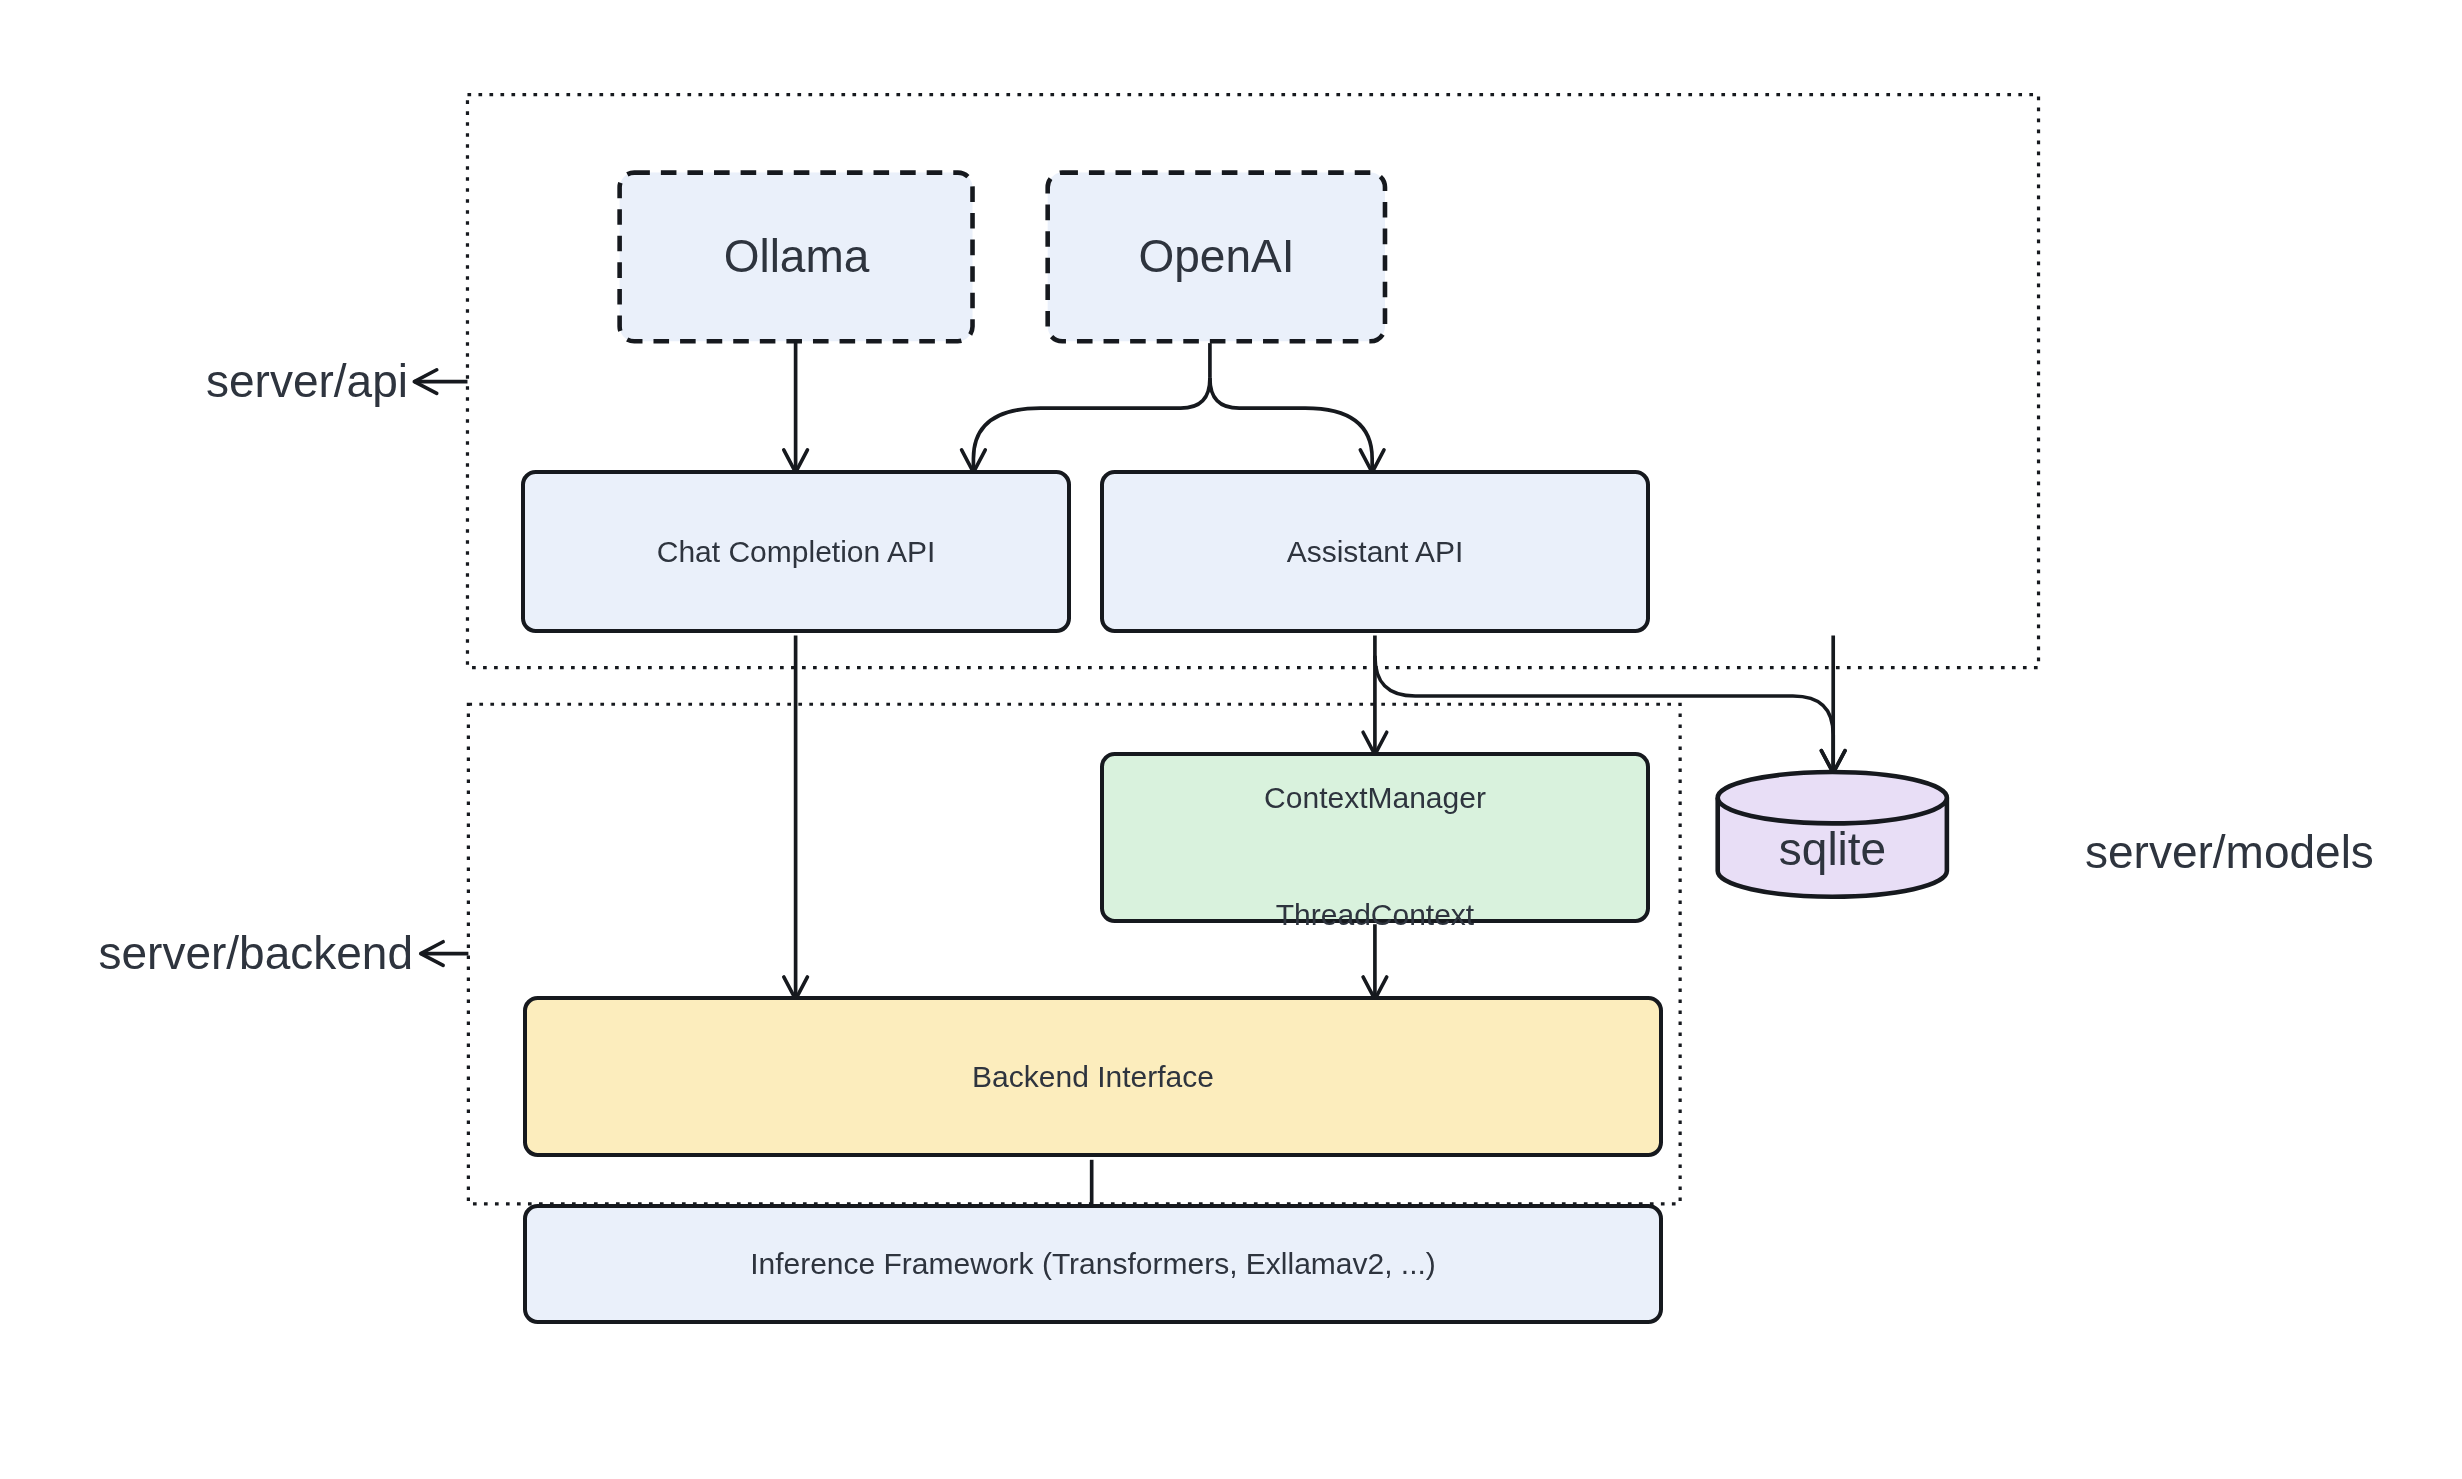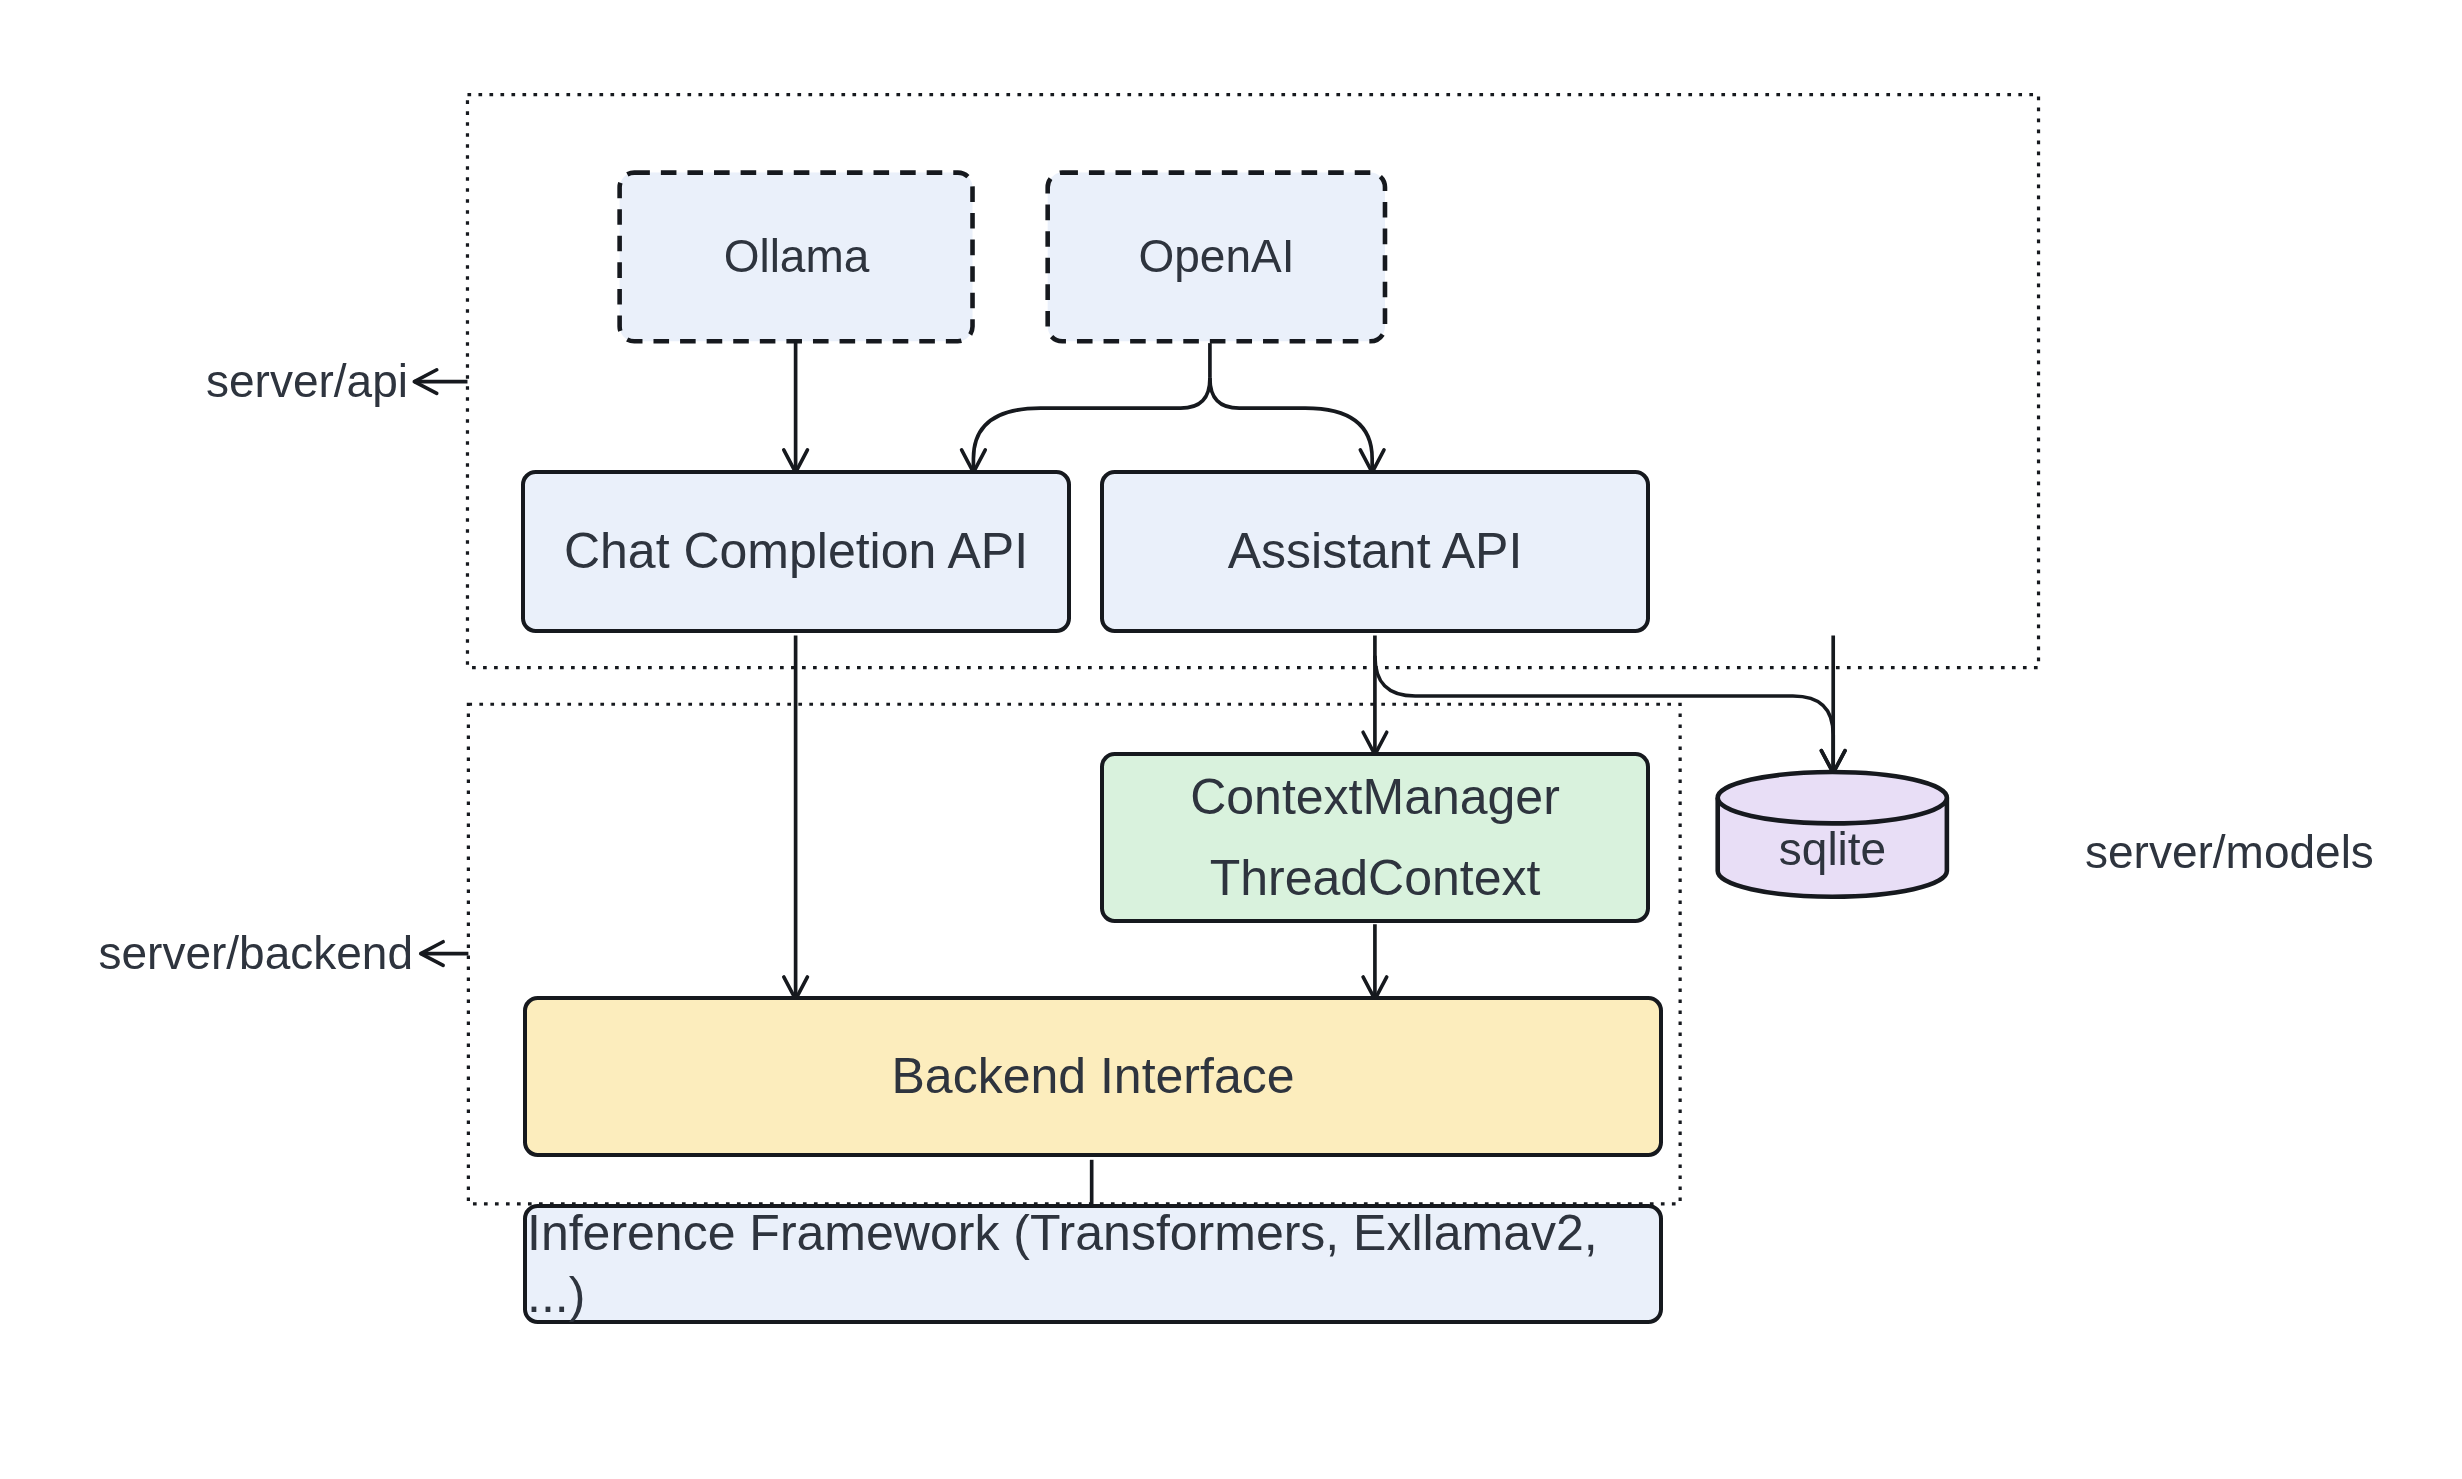--- a/index.html
+++ b/index.html
@@ -57,32 +57,32 @@
     stroke-width:1.15;
     stroke-linecap:round;
     stroke-linejoin:round;
   }
   .node{
     position:absolute;
     z-index:2;
     display:flex;
     align-items:center;
     justify-content:center;
-    text-align:left;
+    text-align:center;
     border:4.6px solid var(--stroke);
     border-radius:14.7px;
-    font-size:50px;
+    font-size:30px;
     line-height:1.25;
     color:var(--text);
   }
   .node--blue{background:var(--node-blue);}
   .node--green{background:var(--node-green);}
   .node--yellow{background:var(--node-yellow);}
   .node--multiline{flex-direction:column;}
-  .node--multiline .line{display:block;line-height:81px;}
+  .node--multiline .line{display:block;line-height:81px;margin-top:36px;}
   .float-label{
     position:absolute;
     z-index:3;
     display:flex;
     align-items:center;
     justify-content:center;
     text-align:center;
     font-size:46px;
     line-height:59px;
     color:var(--text);

